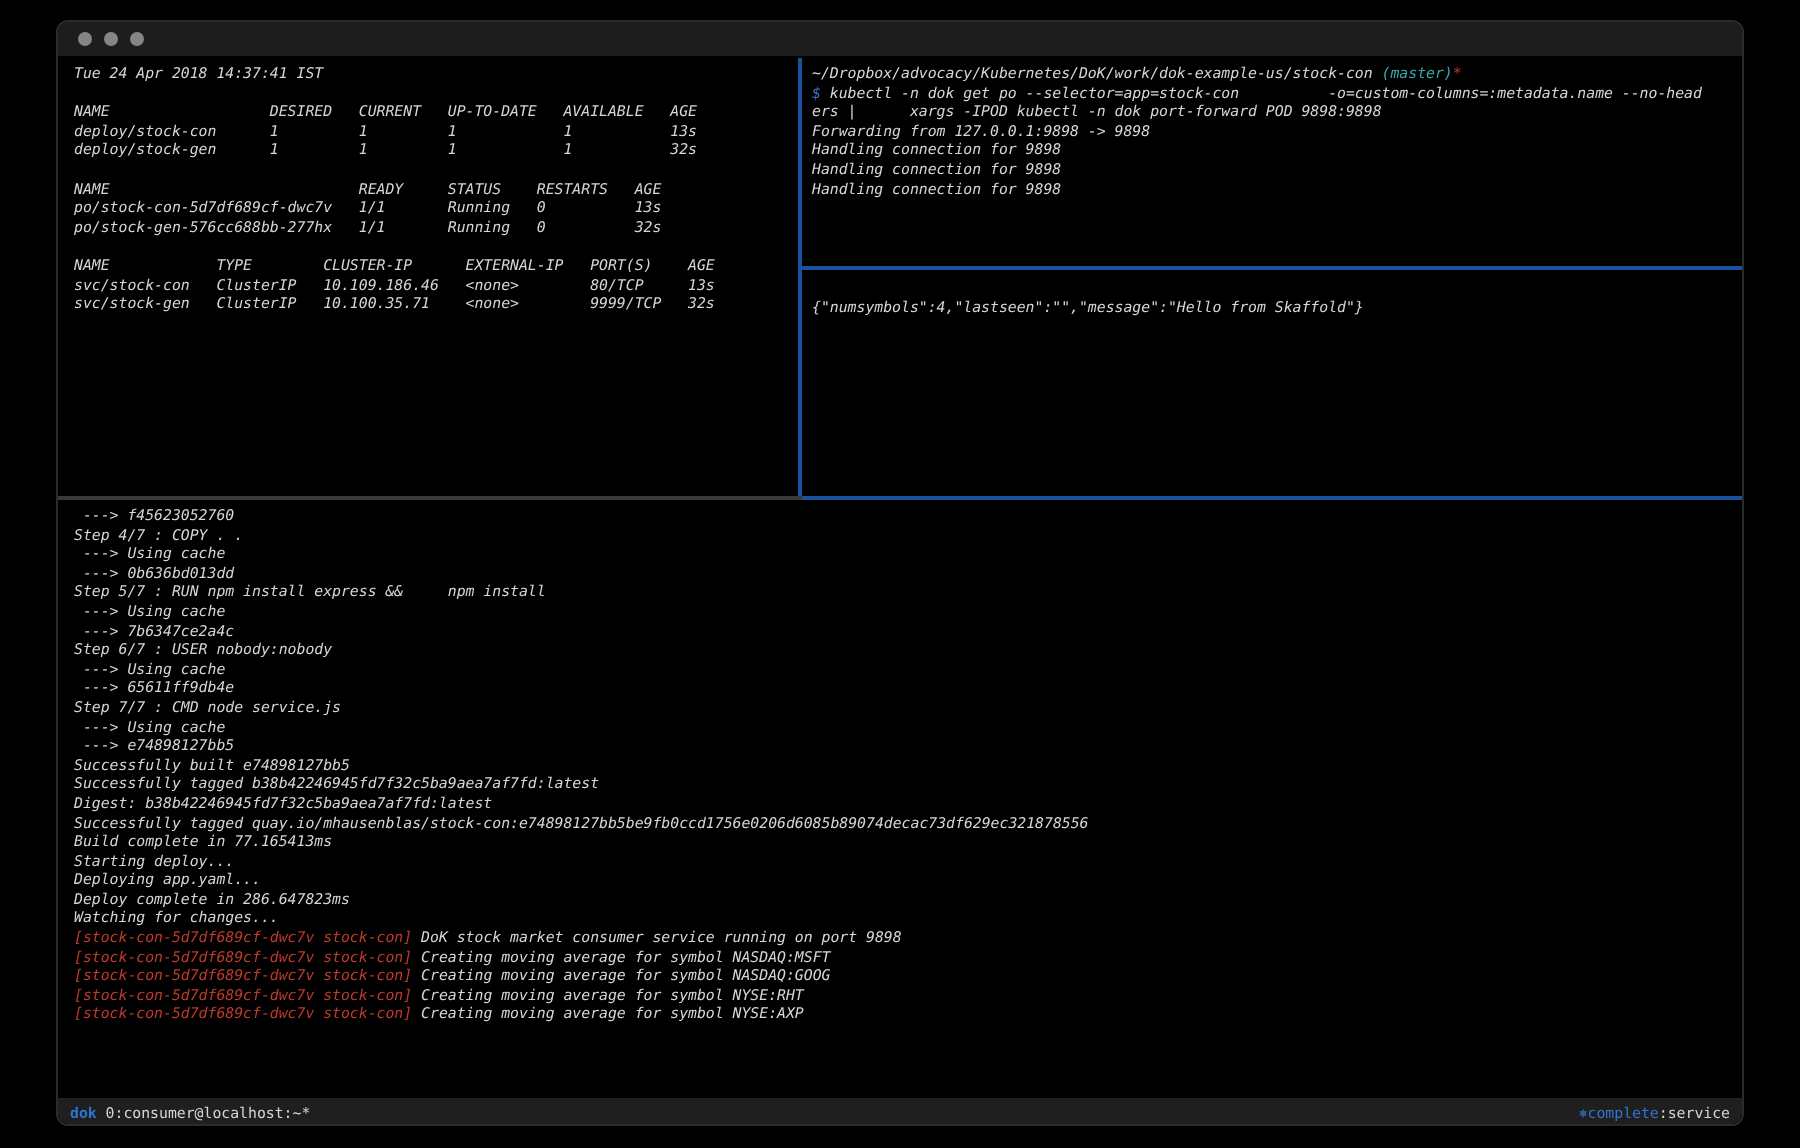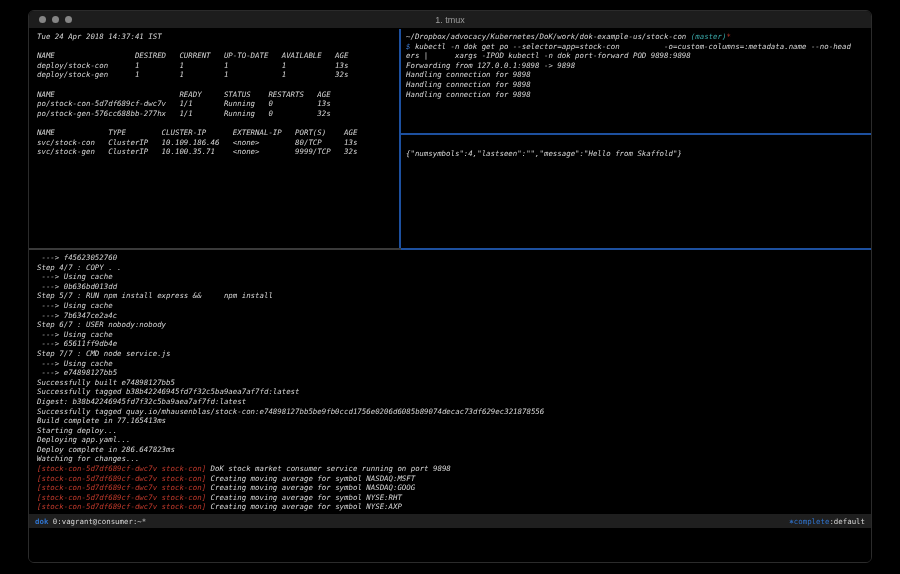--- a/index.html
+++ b/index.html
@@ -34,21 +34,21 @@
   .vborder { width:2px; background:#1d509f; }
   .right-col { flex:1; display:flex; flex-direction:column;justify-content:center; }
   .pane-top-right { height:104px; padding:3px 0 0 5px; }
   .hborder-blue { height:2px; background:#1d509f; }
   .pane-mid-right { flex:1; padding:4px 0 0 5px; }
 
   .split-border { display:flex; height:2px; }
   .split-border .seg-left { width:372px; background:#3a3a3a; }
   .split-border .seg-right { flex:1; background:#1d509f; }
 
-  .pane-bottom { height:264px; padding:3px 0 0 8px; }
+  .pane-bottom { height:299px; padding:3px 0 0 8px; }
 
   .statusbar {
     height:14px; background:#1f1f1f; display:flex; align-items:center;
     font-size:7.4px; color:#d6d6d6; padding:0 6px; justify-content:space-between;
   }
   .statusbar .left, .statusbar .right { display:flex; align-items:flex-start; white-space:pre; }
 
   .c-cyan { color:#3aa7a7; }
   .c-red { color:#c0392b; }
   .c-blue { color:#3c77cc; }
@@ -60,21 +60,20 @@
 
 <div class="screen">
   <div class="window">
 
     <div class="titlebar">
       <div class="dots">
         <span class="dot"></span>
         <span class="dot"></span>
         <span class="dot"></span>
       </div>
-      <div class="titlebar-title">1. tmux</div>
     </div>
 
     <div class="term">
 
       <div class="top-region">
         <pre class="pane pane-top-left"><div class="tline"><span>Tue 24 Apr 2018 14:37:41 IST</span></div><div class="tline"><span></span></div><div class="tline"><span>NAME                  DESIRED   CURRENT   UP-TO-DATE   AVAILABLE   AGE</span></div><div class="tline"><span>deploy/stock-con      1         1         1            1           13s</span></div><div class="tline"><span>deploy/stock-gen      1         1         1            1           32s</span></div><div class="tline"><span></span></div><div class="tline"><span>NAME                            READY     STATUS    RESTARTS   AGE</span></div><div class="tline"><span>po/stock-con-5d7df689cf-dwc7v   1/1       Running   0          13s</span></div><div class="tline"><span>po/stock-gen-576cc688bb-277hx   1/1       Running   0          32s</span></div><div class="tline"><span></span></div><div class="tline"><span>NAME            TYPE        CLUSTER-IP      EXTERNAL-IP   PORT(S)    AGE</span></div><div class="tline"><span>svc/stock-con   ClusterIP   10.109.186.46   &lt;none&gt;        80/TCP     13s</span></div><div class="tline"><span>svc/stock-gen   ClusterIP   10.100.35.71    &lt;none&gt;        9999/TCP   32s</span></div></pre>
         <div class="vborder"></div>
         <div class="right-col">
           <pre class="pane pane-top-right"><div class="tline"><span>~/Dropbox/advocacy/Kubernetes/DoK/work/dok-example-us/stock-con </span><span class="c-cyan">(master)</span><span class="c-red">*</span></div><div class="tline"><span class="c-blue">$</span><span> kubectl -n dok get po --selector=app=stock-con          -o=custom-columns=:metadata.name --no-head</span></div><div class="tline"><span>ers |      xargs -IPOD kubectl -n dok port-forward POD 9898:9898</span></div><div class="tline"><span>Forwarding from 127.0.0.1:9898 -&gt; 9898</span></div><div class="tline"><span>Handling connection for 9898</span></div><div class="tline"><span>Handling connection for 9898</span></div><div class="tline"><span>Handling connection for 9898</span></div></pre>
           <div class="hborder-blue"></div>
@@ -83,19 +82,19 @@
       </div>
 
       <div class="split-border">
         <span class="seg-left"></span>
         <span class="seg-right"></span>
       </div>
 
       <pre class="pane pane-bottom"><div class="tline"><span> ---&gt; f45623052760</span></div><div class="tline"><span>Step 4/7 : COPY . .</span></div><div class="tline"><span> ---&gt; Using cache</span></div><div class="tline"><span> ---&gt; 0b636bd013dd</span></div><div class="tline"><span>Step 5/7 : RUN npm install express &amp;&amp;     npm install</span></div><div class="tline"><span> ---&gt; Using cache</span></div><div class="tline"><span> ---&gt; 7b6347ce2a4c</span></div><div class="tline"><span>Step 6/7 : USER nobody:nobody</span></div><div class="tline"><span> ---&gt; Using cache</span></div><div class="tline"><span> ---&gt; 65611ff9db4e</span></div><div class="tline"><span>Step 7/7 : CMD node service.js</span></div><div class="tline"><span> ---&gt; Using cache</span></div><div class="tline"><span> ---&gt; e74898127bb5</span></div><div class="tline"><span>Successfully built e74898127bb5</span></div><div class="tline"><span>Successfully tagged b38b42246945fd7f32c5ba9aea7af7fd:latest</span></div><div class="tline"><span>Digest: b38b42246945fd7f32c5ba9aea7af7fd:latest</span></div><div class="tline"><span>Successfully tagged quay.io/mhausenblas/stock-con:e74898127bb5be9fb0ccd1756e0206d6085b89074decac73df629ec321878556</span></div><div class="tline"><span>Build complete in 77.165413ms</span></div><div class="tline"><span>Starting deploy...</span></div><div class="tline"><span>Deploying app.yaml...</span></div><div class="tline"><span>Deploy complete in 286.647823ms</span></div><div class="tline"><span>Watching for changes...</span></div><div class="tline"><span class="c-red">[stock-con-5d7df689cf-dwc7v stock-con]</span><span> DoK stock market consumer service running on port 9898</span></div><div class="tline"><span class="c-red">[stock-con-5d7df689cf-dwc7v stock-con]</span><span> Creating moving average for symbol NASDAQ:MSFT</span></div><div class="tline"><span class="c-red">[stock-con-5d7df689cf-dwc7v stock-con]</span><span> Creating moving average for symbol NASDAQ:GOOG</span></div><div class="tline"><span class="c-red">[stock-con-5d7df689cf-dwc7v stock-con]</span><span> Creating moving average for symbol NYSE:RHT</span></div><div class="tline"><span class="c-red">[stock-con-5d7df689cf-dwc7v stock-con]</span><span> Creating moving average for symbol NYSE:AXP</span></div></pre>
 
       <div class="statusbar">
-        <span class="left"><span class="c-session">dok</span><span> 0:vagrant@consumer:~*</span></span>
-        <span class="right"><span class="c-ctx">⎈</span><span class="c-ctx">complete</span><span>:default</span></span>
+        <span class="left"><span class="c-session">dok</span><span> 0:consumer@localhost:~*</span></span>
+        <span class="right"><span class="c-ctx">⎈</span><span class="c-ctx">complete</span><span>:service</span></span>
       </div>
 
     </div>
   </div>
 </div>
 
 </body></html>

